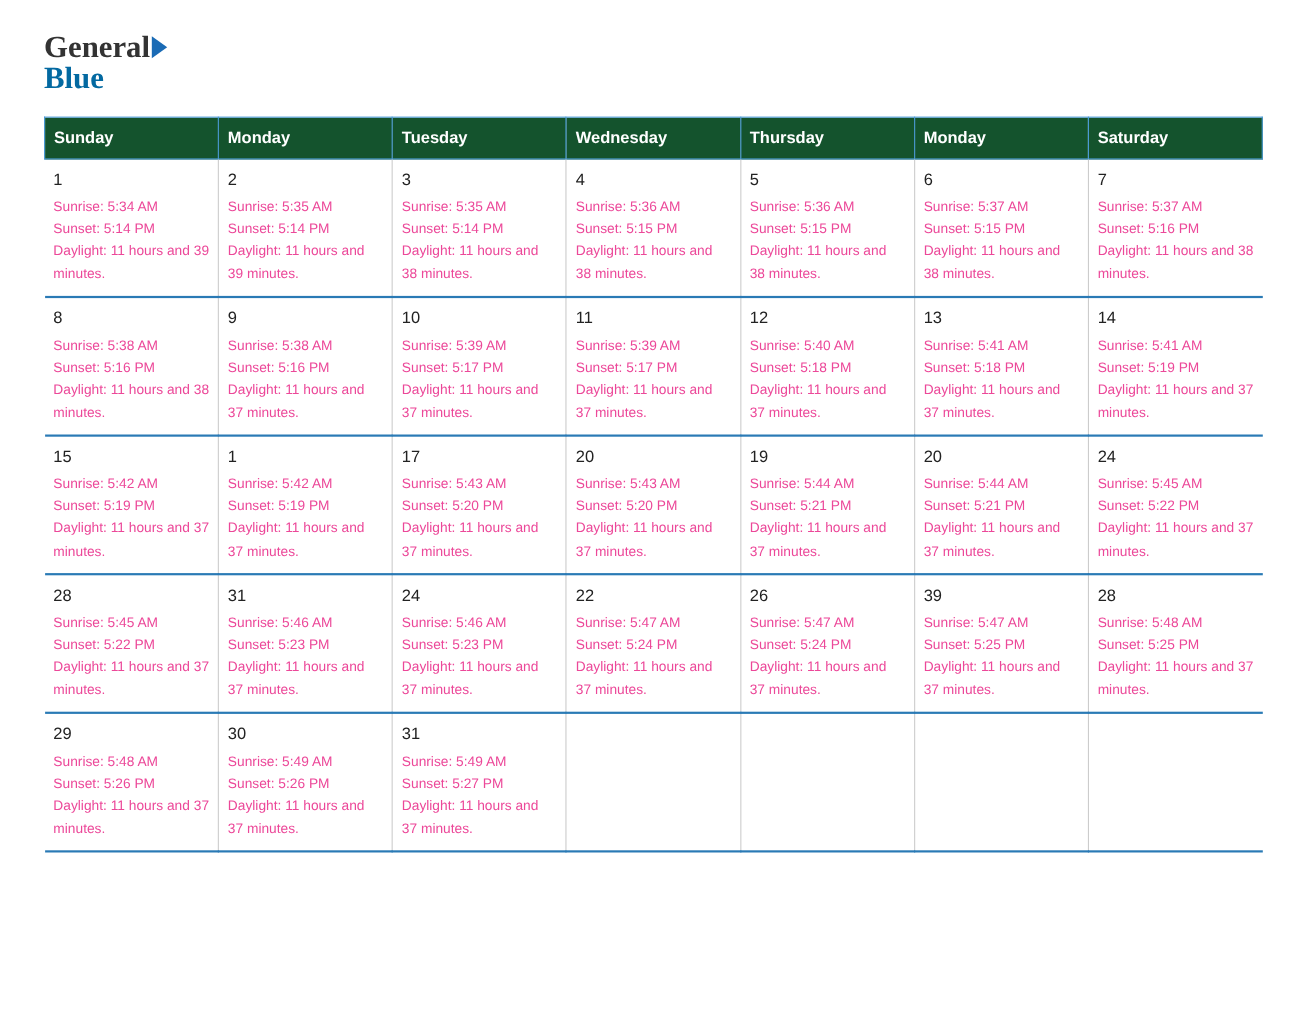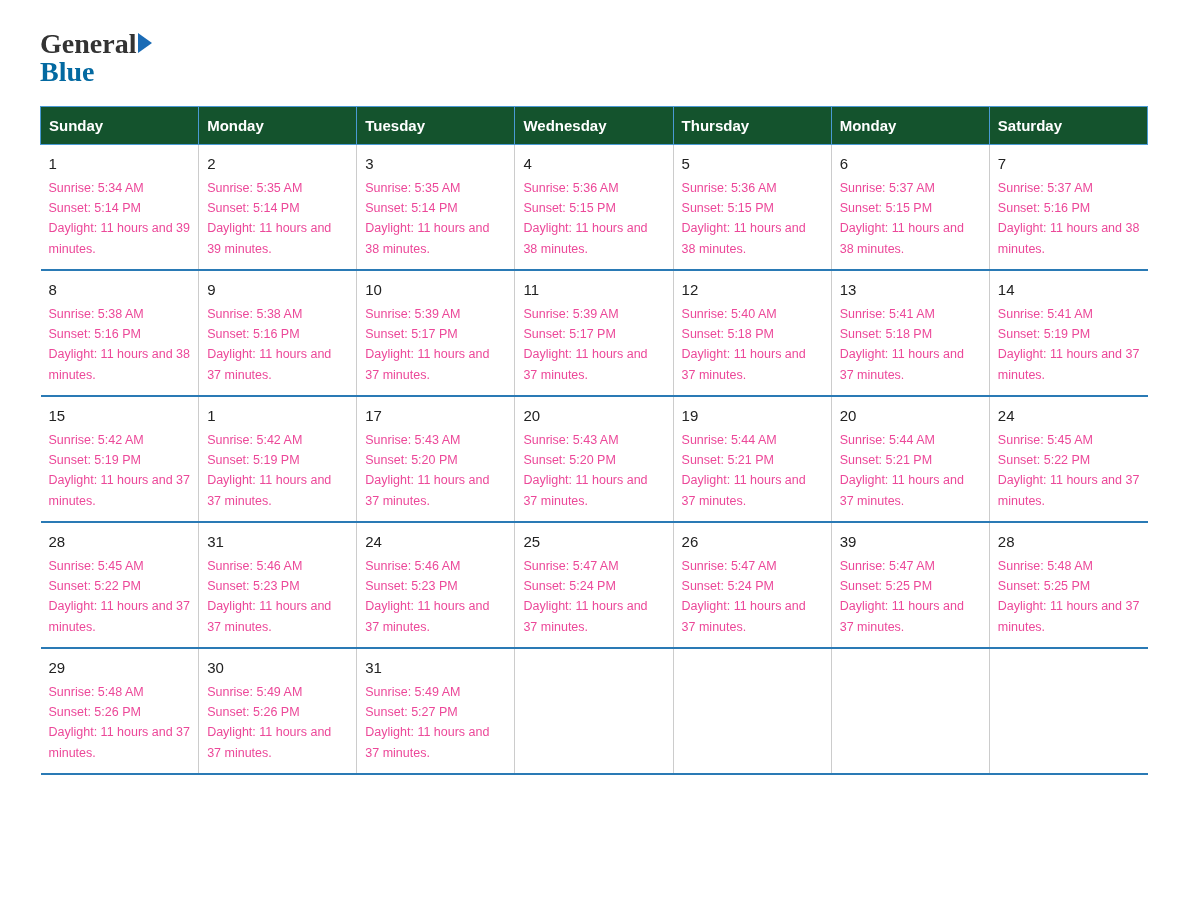--- a/index.html
+++ b/index.html
@@ -165,21 +165,21 @@
         <td><span class="day-num">17</span><span class="day-info">Sunrise: 5:43 AM<br>Sunset: 5:20 PM<br>Daylight: 11 hours and 37 minutes.</span></td>
         <td><span class="day-num">20</span><span class="day-info">Sunrise: 5:43 AM<br>Sunset: 5:20 PM<br>Daylight: 11 hours and 37 minutes.</span></td>
         <td><span class="day-num">19</span><span class="day-info">Sunrise: 5:44 AM<br>Sunset: 5:21 PM<br>Daylight: 11 hours and 37 minutes.</span></td>
         <td><span class="day-num">20</span><span class="day-info">Sunrise: 5:44 AM<br>Sunset: 5:21 PM<br>Daylight: 11 hours and 37 minutes.</span></td>
         <td><span class="day-num">24</span><span class="day-info">Sunrise: 5:45 AM<br>Sunset: 5:22 PM<br>Daylight: 11 hours and 37 minutes.</span></td>
       </tr>
       <tr>
         <td><span class="day-num">28</span><span class="day-info">Sunrise: 5:45 AM<br>Sunset: 5:22 PM<br>Daylight: 11 hours and 37 minutes.</span></td>
         <td><span class="day-num">31</span><span class="day-info">Sunrise: 5:46 AM<br>Sunset: 5:23 PM<br>Daylight: 11 hours and 37 minutes.</span></td>
         <td><span class="day-num">24</span><span class="day-info">Sunrise: 5:46 AM<br>Sunset: 5:23 PM<br>Daylight: 11 hours and 37 minutes.</span></td>
-        <td><span class="day-num">25</span><span class="day-info">Sunrise: 5:47 AM<br>Sunset: 5:24 PM<br>Daylight: 11 hours and 37 minutes.</span></td>
+        <td><span class="day-num">22</span><span class="day-info">Sunrise: 5:47 AM<br>Sunset: 5:24 PM<br>Daylight: 11 hours and 37 minutes.</span></td>
         <td><span class="day-num">26</span><span class="day-info">Sunrise: 5:47 AM<br>Sunset: 5:24 PM<br>Daylight: 11 hours and 37 minutes.</span></td>
         <td><span class="day-num">39</span><span class="day-info">Sunrise: 5:47 AM<br>Sunset: 5:25 PM<br>Daylight: 11 hours and 37 minutes.</span></td>
         <td><span class="day-num">28</span><span class="day-info">Sunrise: 5:48 AM<br>Sunset: 5:25 PM<br>Daylight: 11 hours and 37 minutes.</span></td>
       </tr>
       <tr>
         <td><span class="day-num">29</span><span class="day-info">Sunrise: 5:48 AM<br>Sunset: 5:26 PM<br>Daylight: 11 hours and 37 minutes.</span></td>
         <td><span class="day-num">30</span><span class="day-info">Sunrise: 5:49 AM<br>Sunset: 5:26 PM<br>Daylight: 11 hours and 37 minutes.</span></td>
         <td><span class="day-num">31</span><span class="day-info">Sunrise: 5:49 AM<br>Sunset: 5:27 PM<br>Daylight: 11 hours and 37 minutes.</span></td>
         <td></td>
         <td></td>

